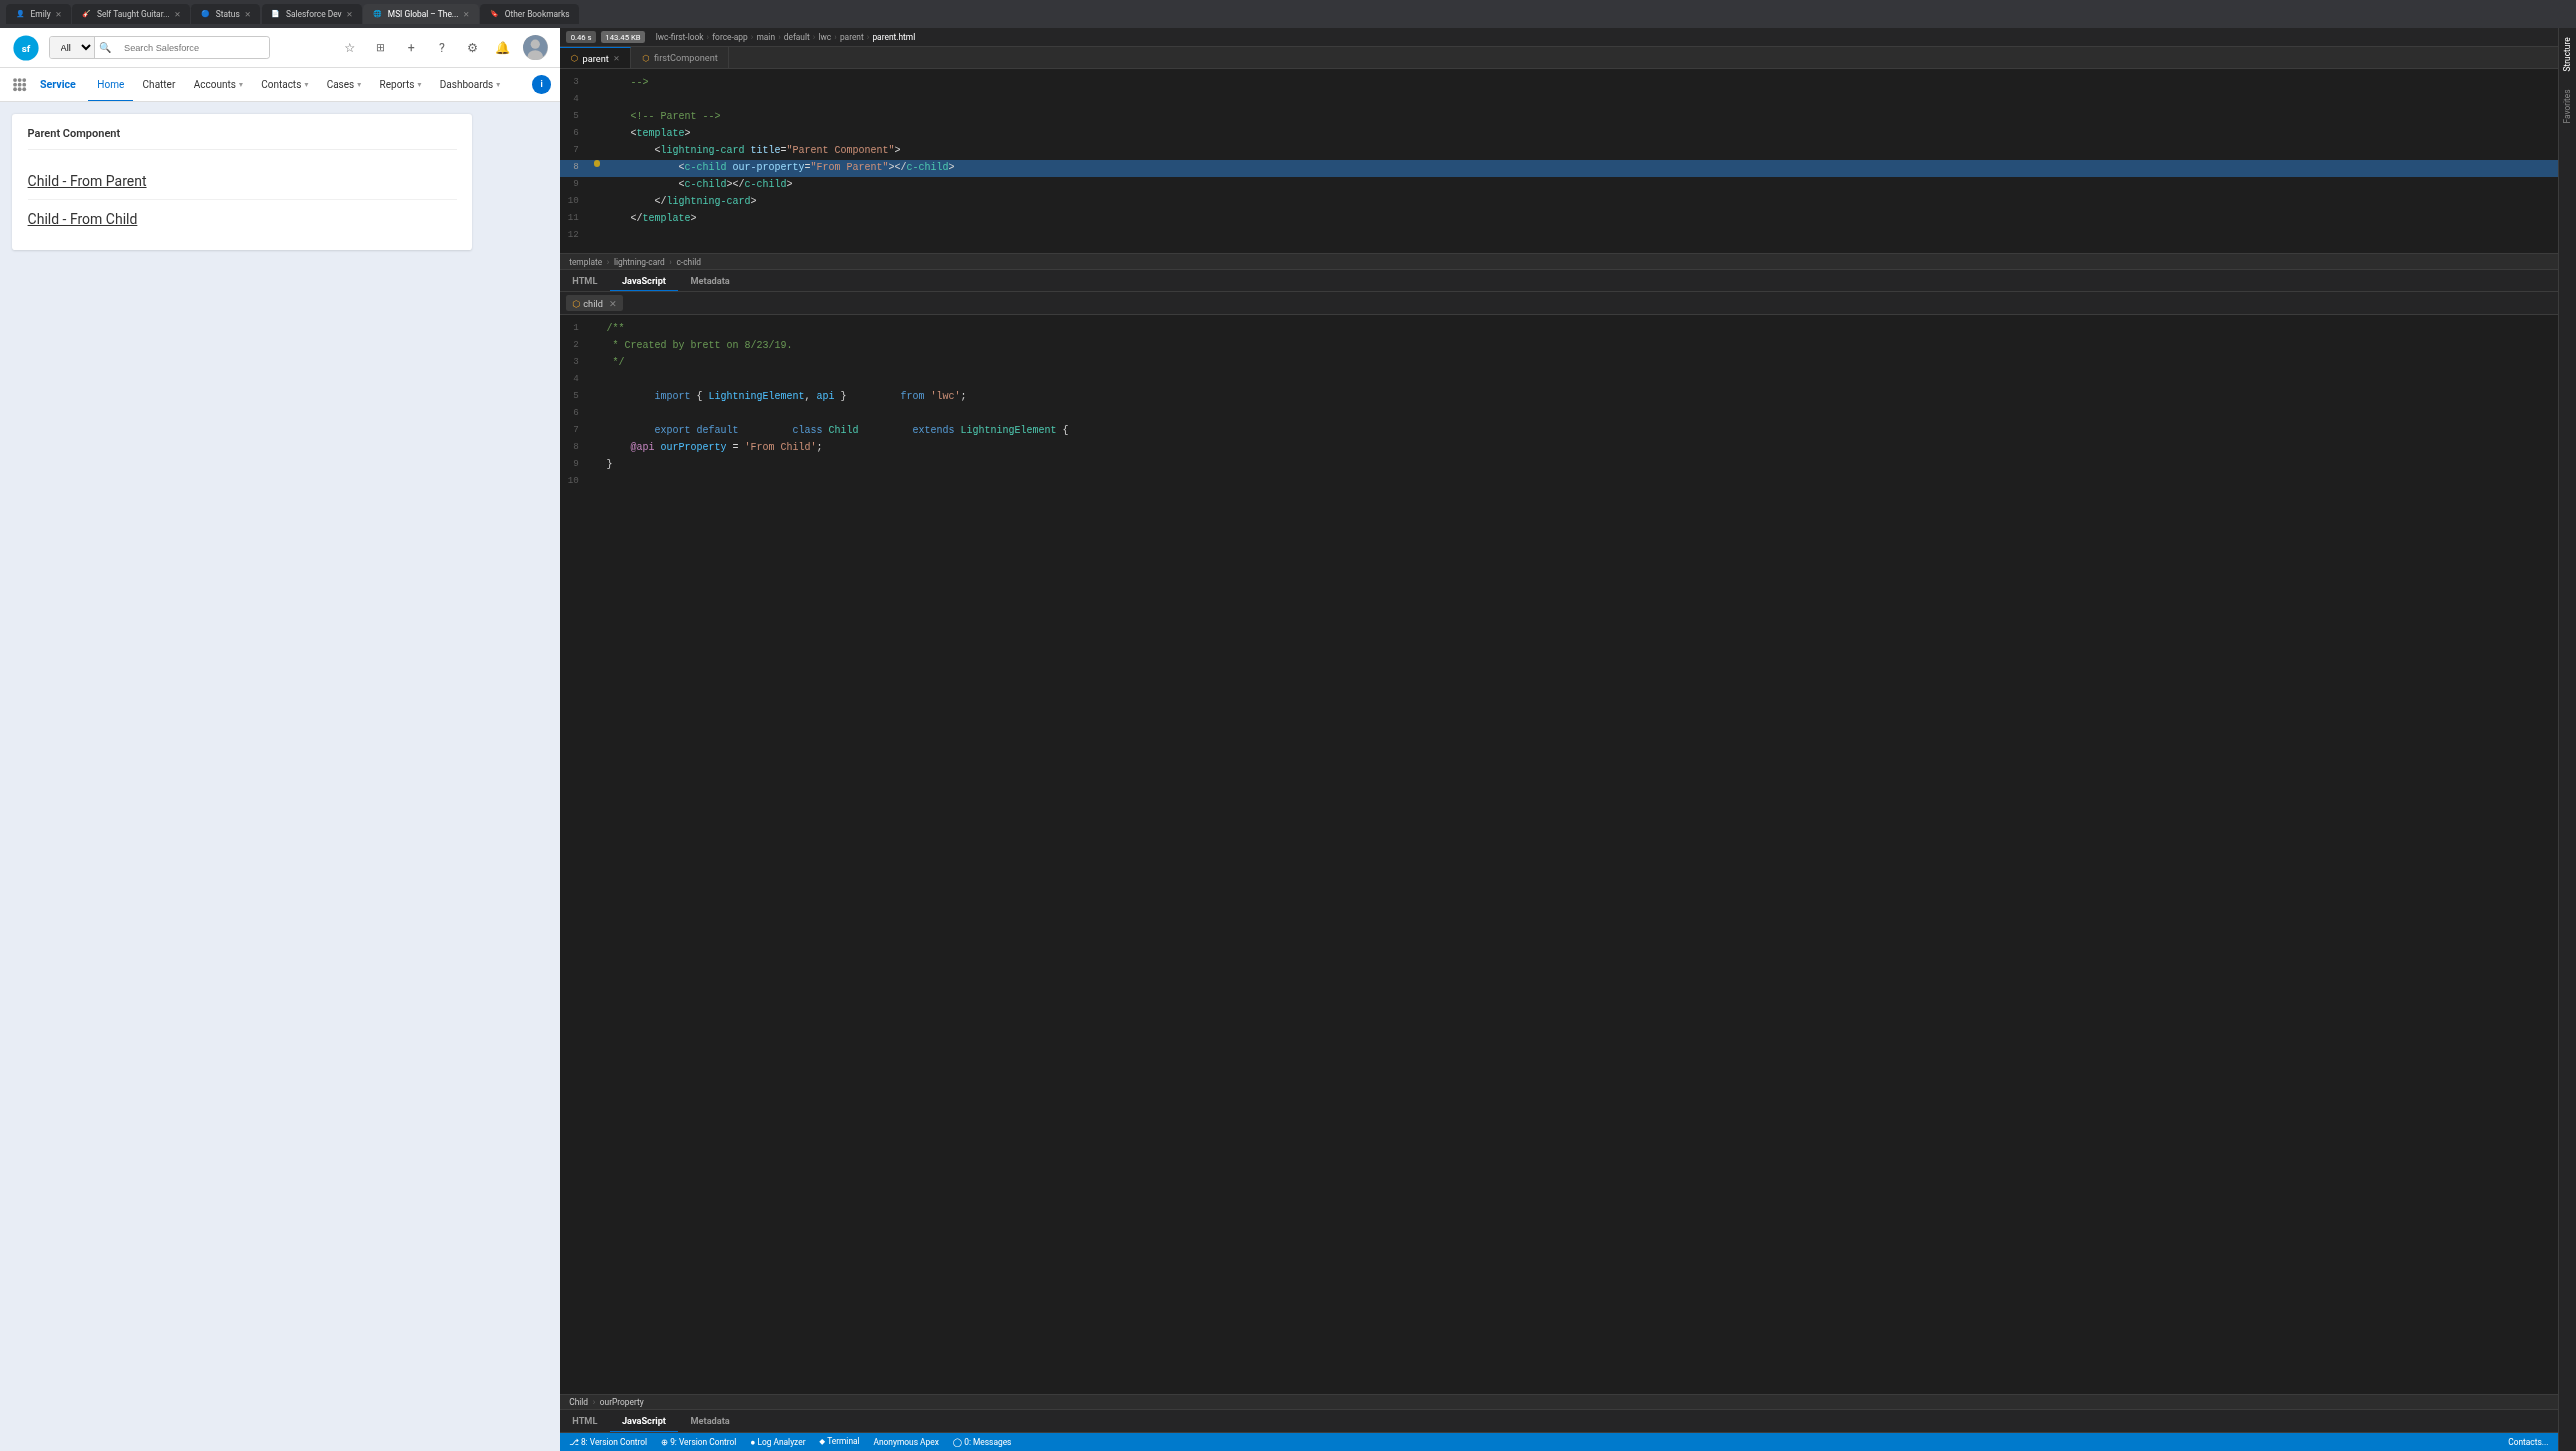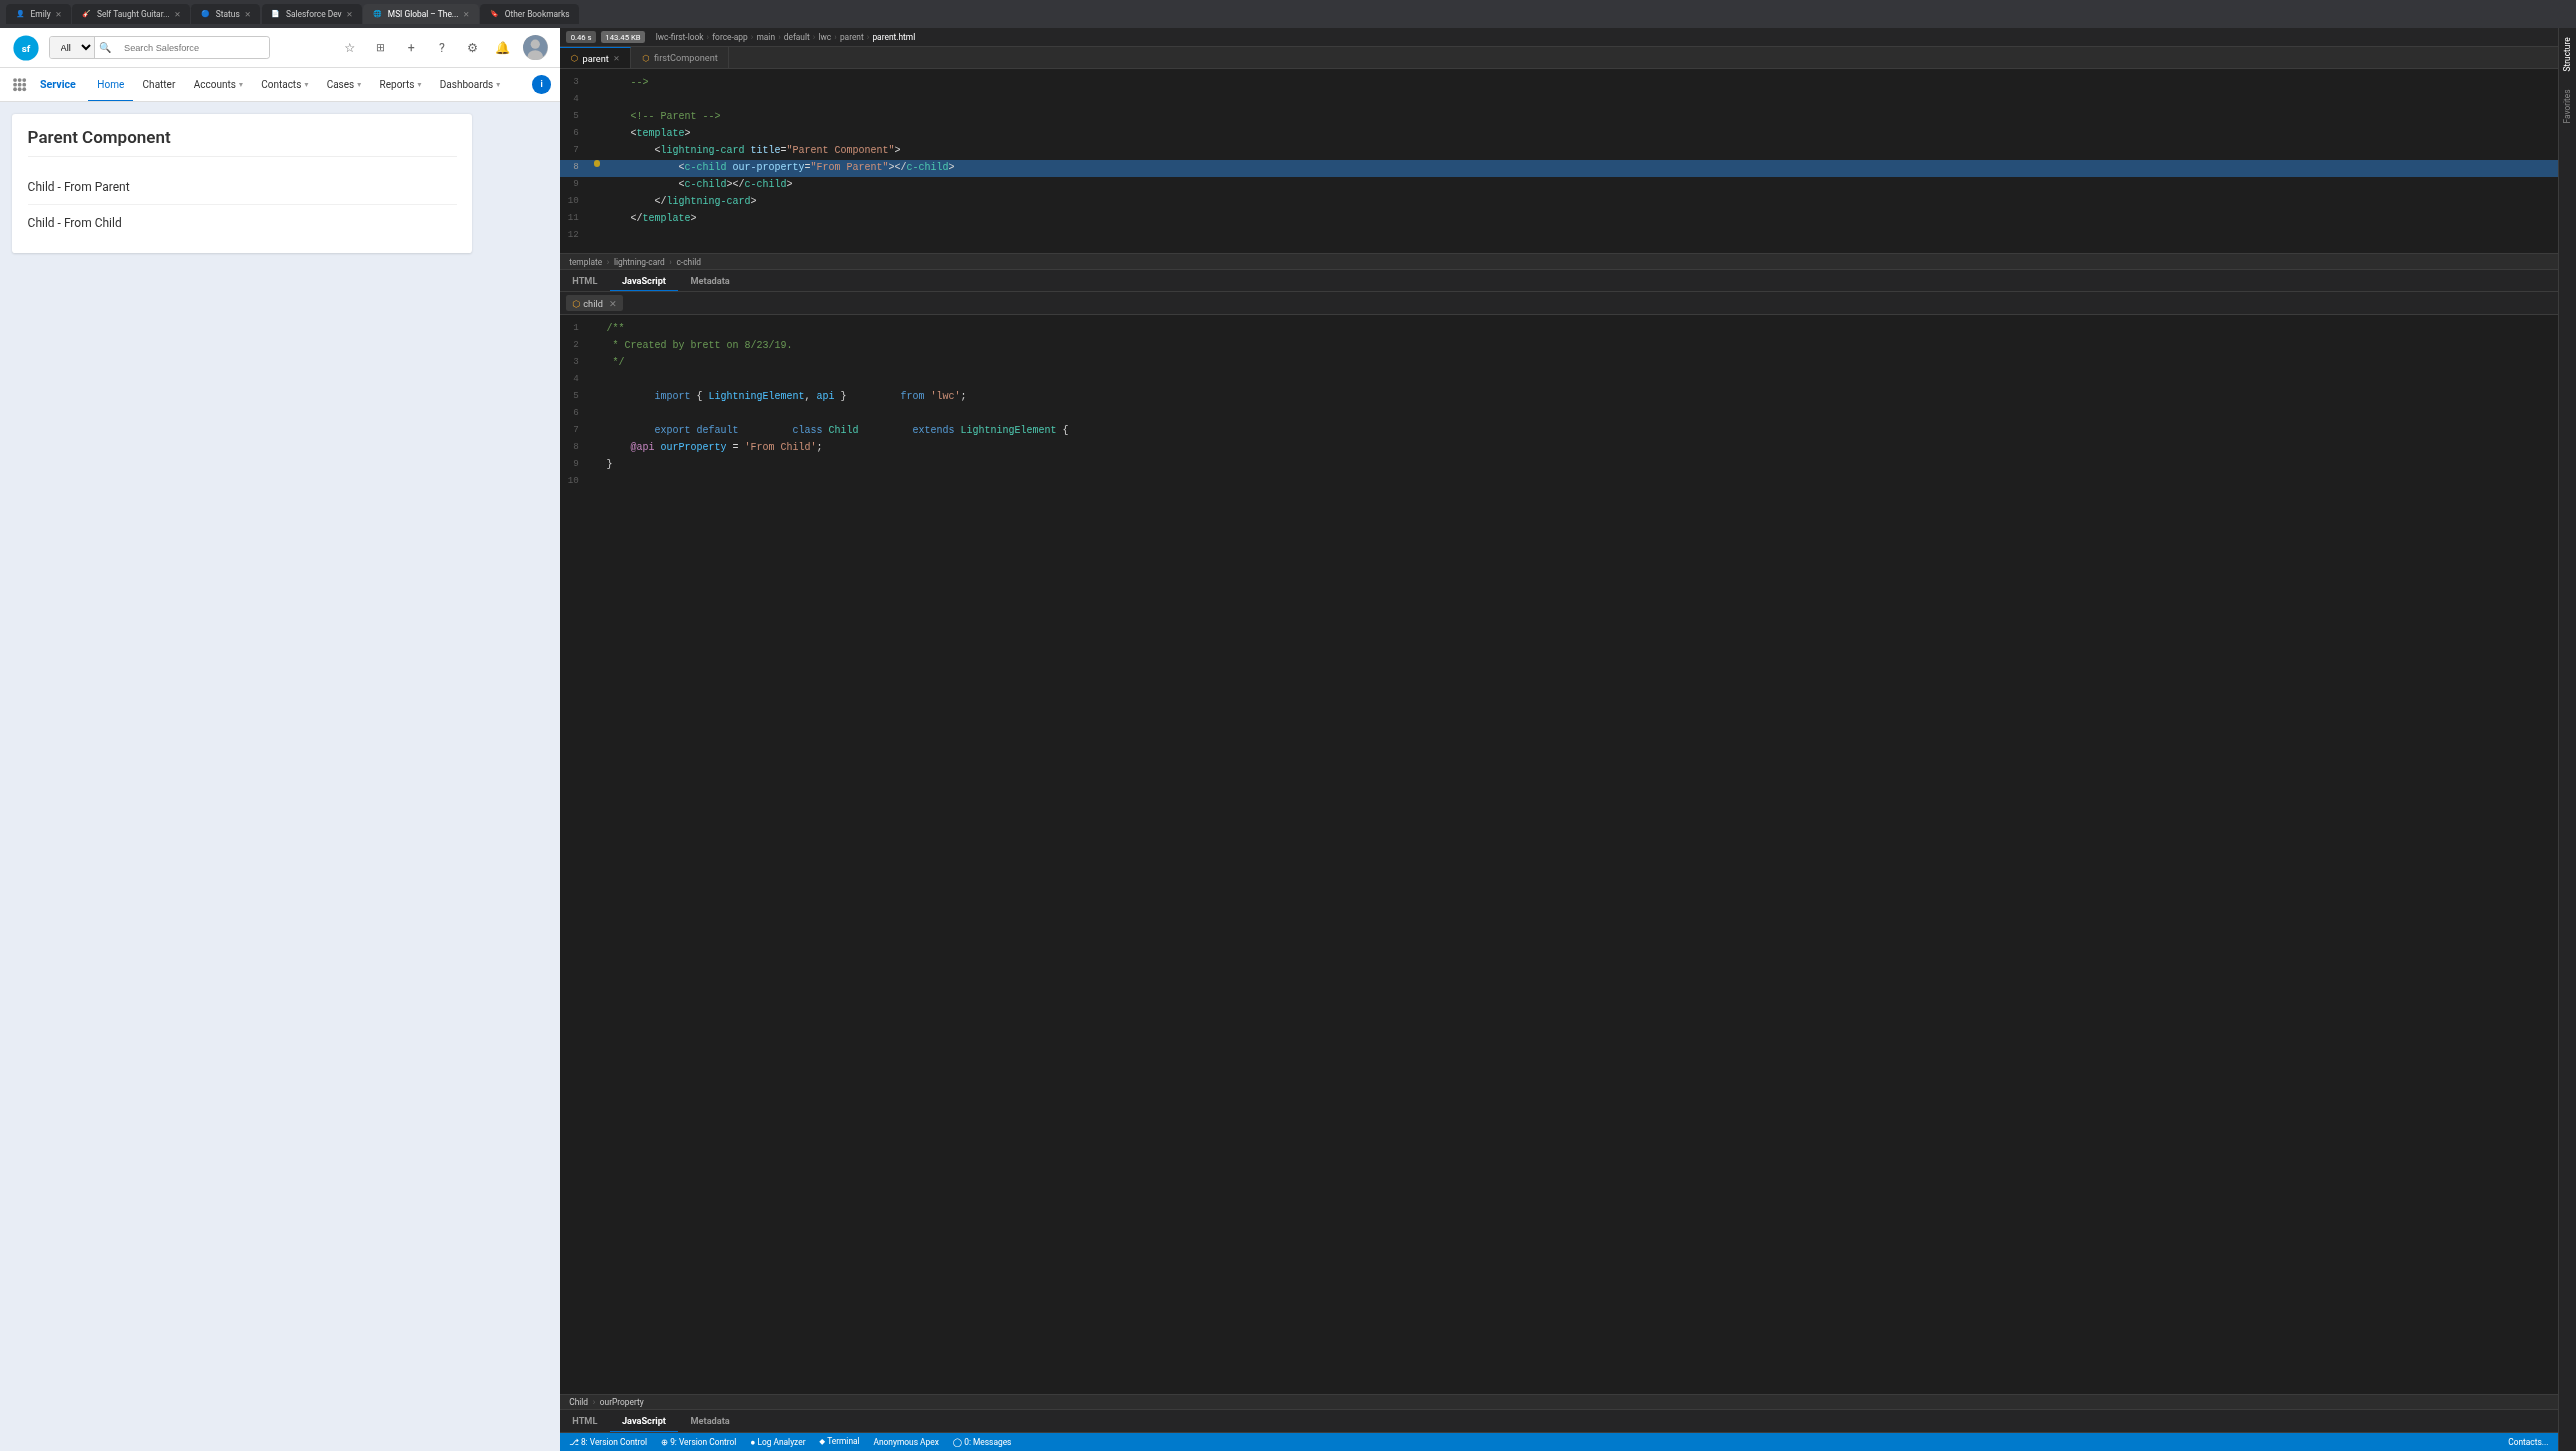--- a/index.html
+++ b/index.html
@@ -37,22 +37,22 @@
     .sf-nav-app-name { font-weight: 700; color: #0070d2; margin-right: 12.3px; font-size: 10.7px; }
     .sf-nav-items { display: flex; align-items: flex-end; gap: 0; height: 100%; }
     .sf-nav-item { display: flex; align-items: center; padding: 0 9.2px; cursor: pointer; color: #333; font-size: 10px; white-space: nowrap; border-bottom: 1.5px solid transparent; height: 100%; }
     .sf-nav-item.active { border-bottom-color: #0070d2; color: #0070d2; }
     .sf-nav-item .chevron { font-size: 7.7px; margin-left: 3.1px; color: #999; }
     .sf-nav-info { margin-left: auto; width: 18.4px; height: 18.4px; border-radius: 50%; background: #0070d2; color: #fff; display: flex; align-items: center; justify-content: center; font-size: 8.4px; font-weight: bold; }
 
     
     .sf-content { flex: 1; padding: 12.3px; }
     .sf-card { background: #fff; border-radius: 3.1px; box-shadow: 0 0.8px 2.3px rgba(0,0,0,0.12); padding: 12.3px 15.3px; max-width: 460px; }
-    .sf-card-title { font-size: 17px; font-weight: 600; color: #333; margin-bottom: 12.3px; padding-bottom: 9.2px; border-bottom: 0.8px solid #eee; }
-    .sf-card-item { padding: 10.7px 0; border-bottom: 0.8px solid #f0f0f0; color: #333; font-size: 12px; }
+    .sf-card-title { font-size: 11px; font-weight: 600; color: #333; margin-bottom: 12.3px; padding-bottom: 9.2px; border-bottom: 0.8px solid #eee; }
+    .sf-card-item { padding: 10.7px 0; border-bottom: 0.8px solid #f0f0f0; color: #333; font-size: 14px; text-decoration: underline; }
     .sf-card-item:last-child { border-bottom: none; }
 
     
     .vscode-side { flex: 1; display: flex; flex-direction: column; background: #14b8a6; }
     .vscode-badge { padding: 1.5px 4.6px; border-radius: 2.3px; font-size: 7.7px; color: #fff; }
     .vscode-badge.time { background: #555; }
     .vscode-badge.size { background: #666; }
 
     
     .vscode-file-tabs { display: flex; background: #2d2d2d; border-bottom: 0.8px solid #3c3c3c; }

